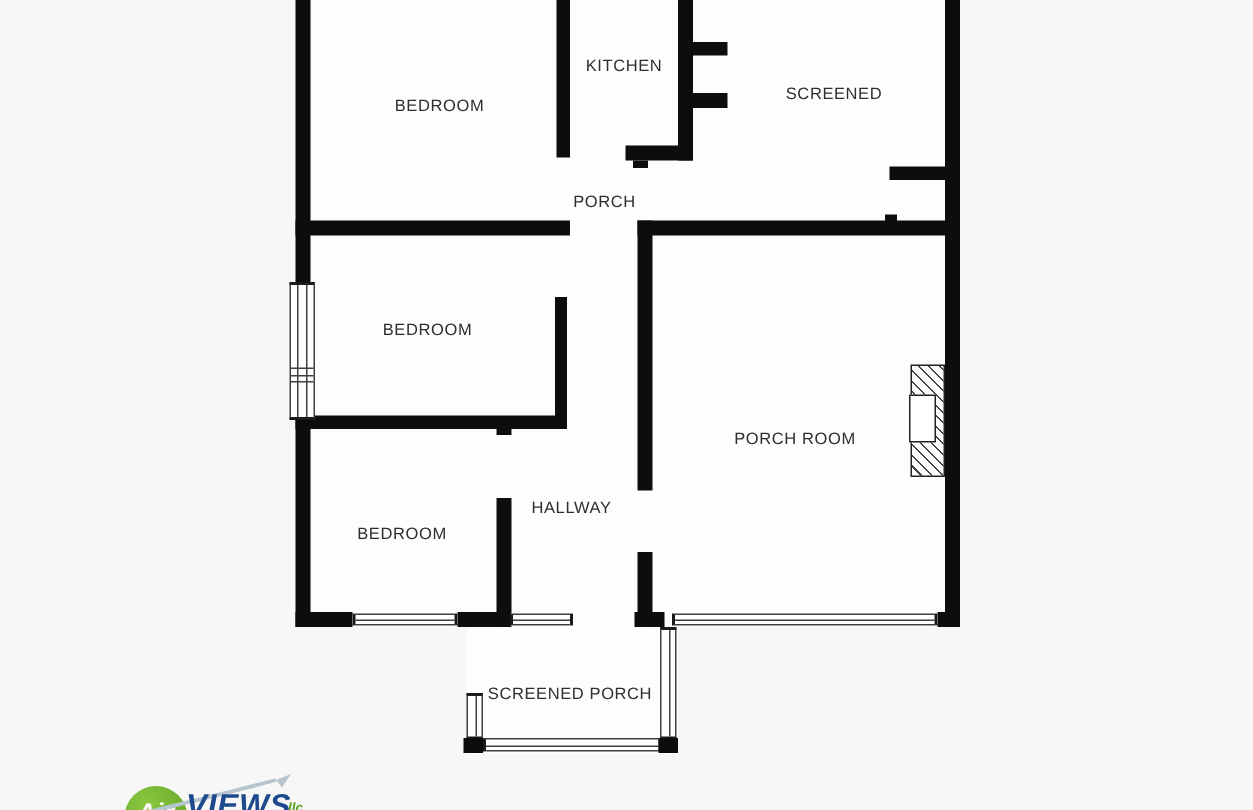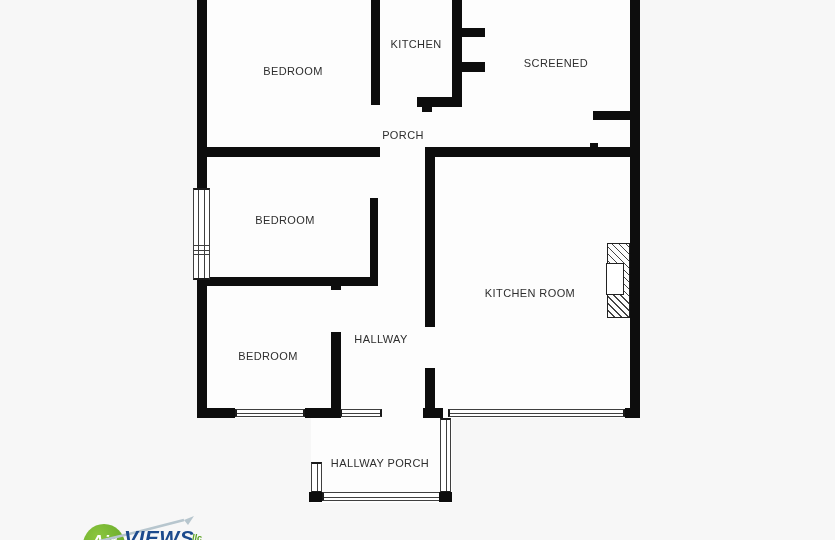--- a/index.html
+++ b/index.html
@@ -116,24 +116,24 @@
   <div class="corner" style="left:439px;top:492px;width:13px;height:10px;"></div>
 
   <div id="fireplace"></div>
   <div id="firebox"></div>
 
   <div class="room-label" style="left:293px;top:71px;">BEDROOM</div>
   <div class="room-label" style="left:416px;top:44px;">KITCHEN</div>
   <div class="room-label" style="left:556px;top:63px;">SCREENED</div>
   <div class="room-label" style="left:403px;top:135px;">PORCH</div>
   <div class="room-label" style="left:285px;top:220px;">BEDROOM</div>
-  <div class="room-label" style="left:530px;top:293px;">KITCHEN ROOM</div>
+  <div class="room-label" style="left:530px;top:293px;">PORCH ROOM</div>
   <div class="room-label" style="left:268px;top:356px;">BEDROOM</div>
   <div class="room-label" style="left:381px;top:339px;">HALLWAY</div>
-  <div class="room-label" style="left:380px;top:463px;">HALLWAY PORCH</div>
+  <div class="room-label" style="left:380px;top:463px;">SCREENED PORCH</div>
 </div>
 
 <div id="logo">
   <div id="logo-circle">
     <span id="logo-air">Air</span>
   </div>
   <svg id="logo-swoosh" width="130" height="40">
     <path d="M2 34 Q 55 22, 108 8" stroke="#b7c6ce" stroke-width="2.5" fill="none"></path>
     <path d="M108 8 l10 -4 l-6 9 z" fill="#b7c6ce"></path>
   </svg>

